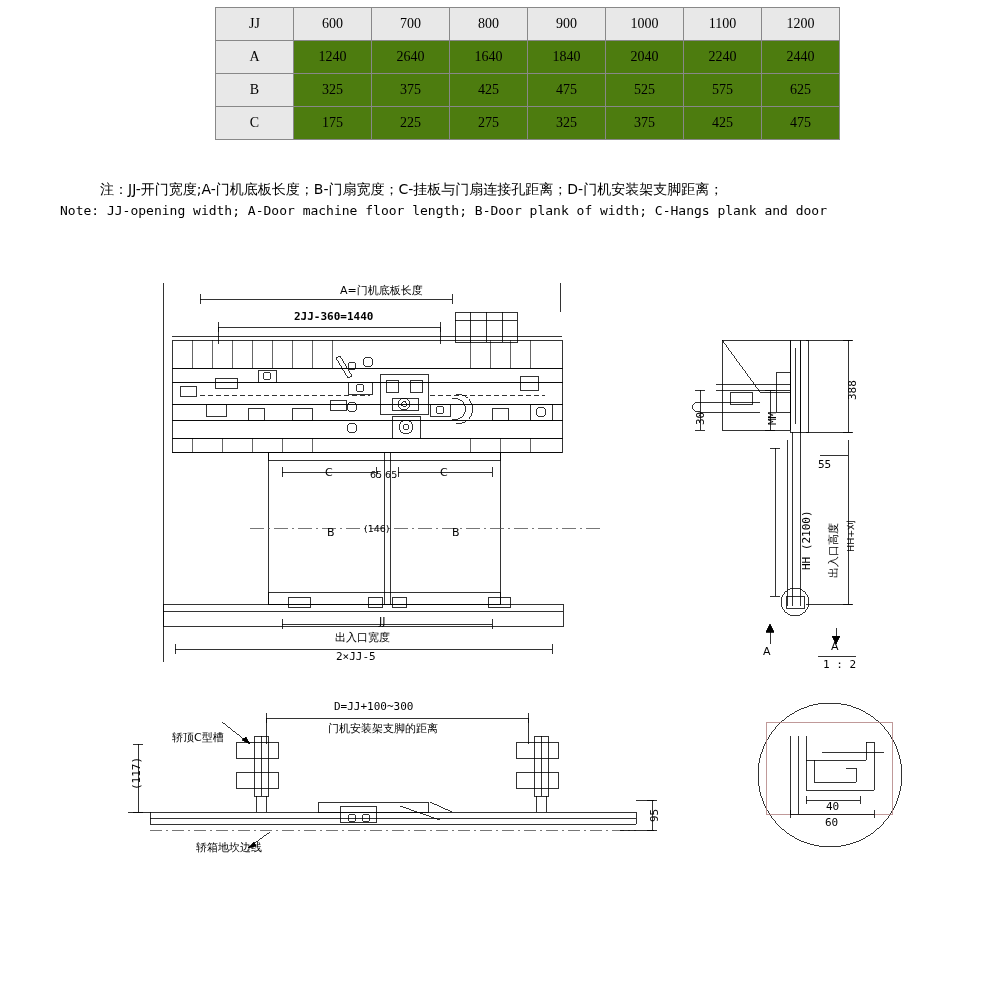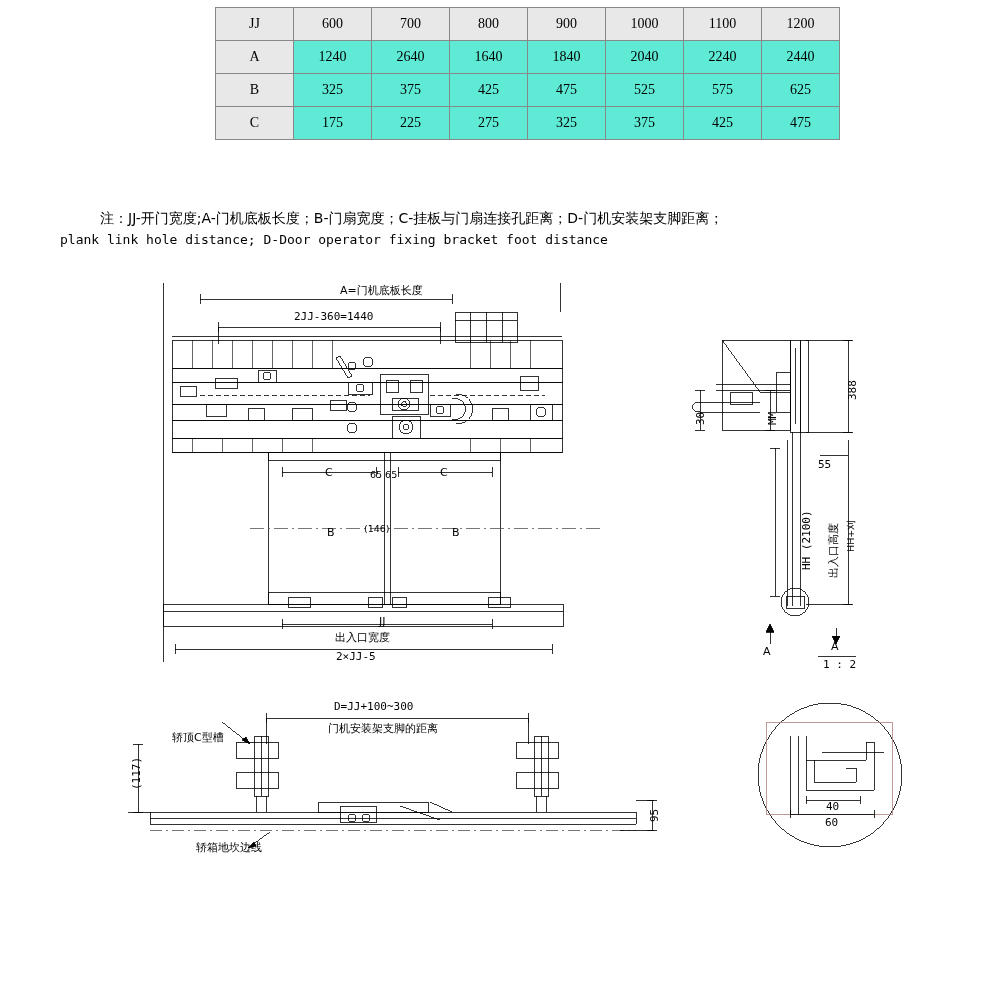--- a/index.html
+++ b/index.html
@@ -1,26 +1,26 @@
 <!DOCTYPE html>
 <html><head>
 <meta charset="utf-8">
 <style>
   html,body{margin:0;padding:0;background:#fff;}
   body{width:1000px;height:1000px;position:relative;font-family:"Liberation Serif",serif;color:#000;overflow:hidden;}
 
   
   #spec-table{position:absolute;left:215px;top:7px;border-collapse:collapse;}
-  #spec-table td{border:1px solid #888;width:75px;height:30px;text-align:center;font-size:14px;font-family:"Liberation Serif",serif;background:#5eead4;}
+  #spec-table td{border:1px solid #888;width:75px;height:30px;text-align:center;font-size:14px;font-family:"Liberation Serif",serif;background:#4d7c0f;}
   #spec-table td.hdr{background:#e8e8e8;}
   #spec-table td.rowlbl{background:#e8e8e8;}
 
   
   .notes{position:absolute;left:60px;top:178px;width:930px;font-size:14.5px;line-height:22px;}
-  .notes .cn{font-family:"DejaVu Sans",sans-serif;font-size:14px;margin-top:29px;}
+  .notes .cn{font-family:"DejaVu Sans",sans-serif;font-size:14px;}
   .notes .en{font-family:"DejaVu Sans Mono",monospace;font-size:13px;letter-spacing:0px;}
 
   
   #canvas{position:absolute;left:0;top:0;width:1000px;height:1000px;}
   .lbl{position:absolute;font-size:11px;font-family:"DejaVu Sans",sans-serif;white-space:nowrap;}
   .lbl-s{position:absolute;font-size:9.5px;font-family:"DejaVu Sans",sans-serif;white-space:nowrap;}
   .lbl-n{position:absolute;font-size:11px;font-family:"DejaVu Sans Mono",monospace;white-space:nowrap;}
   .vert{transform-origin:left top;}
 </style>
 </head>
@@ -66,21 +66,21 @@
     <td>325</td>
     <td>375</td>
     <td>425</td>
     <td>475</td>
   </tr>
 </tbody>
   </table>
 
 <div class="notes">
   <div class="cn" style="padding-left:40px">注：JJ-开门宽度;A-门机底板长度；B-门扇宽度；C-挂板与门扇连接孔距离；D-门机安装架支脚距离；</div>
-  <div class="en">plank link hole distance; D-Door operator fixing bracket foot distance</div>
+  <div class="en">Note: JJ-opening width; A-Door machine floor length; B-Door plank of width; C-Hangs plank and door</div>
 </div>
 
 <svg id="canvas" viewBox="0 0 1000 1000">
   <g stroke="#000" fill="none" stroke-width="0.8" shape-rendering="crispEdges">
 
     <line x1="163" y1="283" x2="163" y2="662"></line>
     <line x1="560" y1="283" x2="560" y2="312"></line>
 
     <line x1="200" y1="299" x2="452" y2="299"></line>
     <line x1="200" y1="294" x2="200" y2="304"></line>
@@ -302,21 +302,21 @@
     <line x1="806" y1="800" x2="860" y2="800"></line>
     <line x1="806" y1="796" x2="806" y2="804"></line>
     <line x1="860" y1="796" x2="860" y2="804"></line>
     <line x1="790" y1="814" x2="874" y2="814"></line>
     <line x1="790" y1="810" x2="790" y2="818"></line>
     <line x1="874" y1="810" x2="874" y2="818"></line>
   </g>
 </svg>
 
 <div class="lbl" style="left:340px;top:283px;">A=门机底板长度</div>
-<div class="lbl-n" style="left:294px;top:310px;">2JJ-360=1440</div>
+<div class="lbl-n" style="left:294px;top:310px;font-weight:bold;">2JJ-360=1440</div>
 <div class="lbl" style="left:325px;top:466px;">C</div>
 <div class="lbl" style="left:440px;top:466px;">C</div>
 <div class="lbl-s" style="left:370px;top:469px;">65 65</div>
 <div class="lbl-s" style="left:364px;top:523px;">(146)</div>
 <div class="lbl" style="left:327px;top:526px;">B</div>
 <div class="lbl" style="left:452px;top:526px;">B</div>
 <div class="lbl" style="left:379px;top:615px;">JJ</div>
 <div class="lbl" style="left:335px;top:630px;">出入口宽度</div>
 <div class="lbl-n" style="left:336px;top:650px;">2×JJ-5</div>
 

